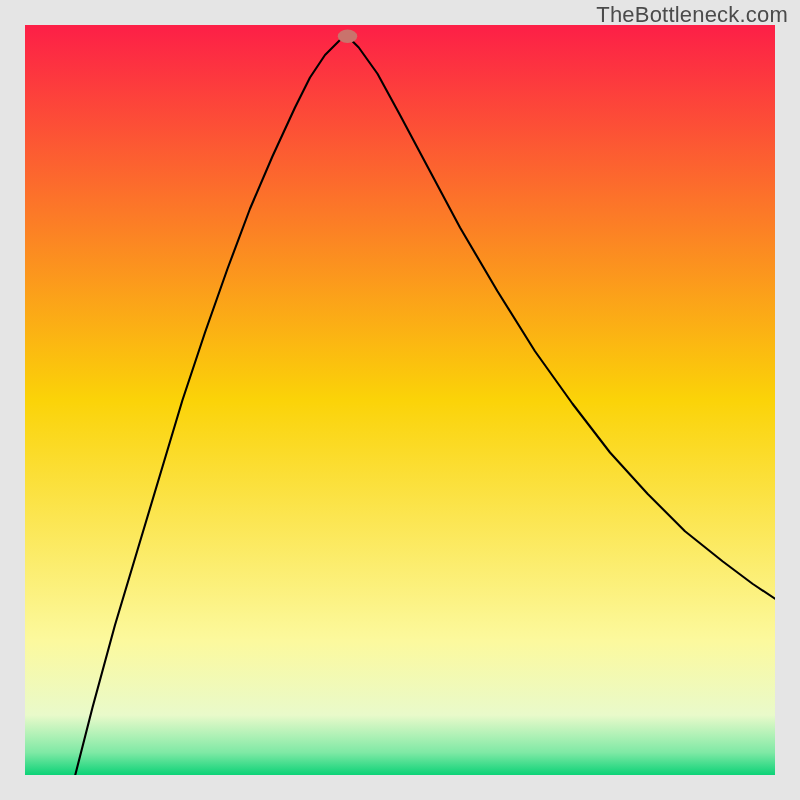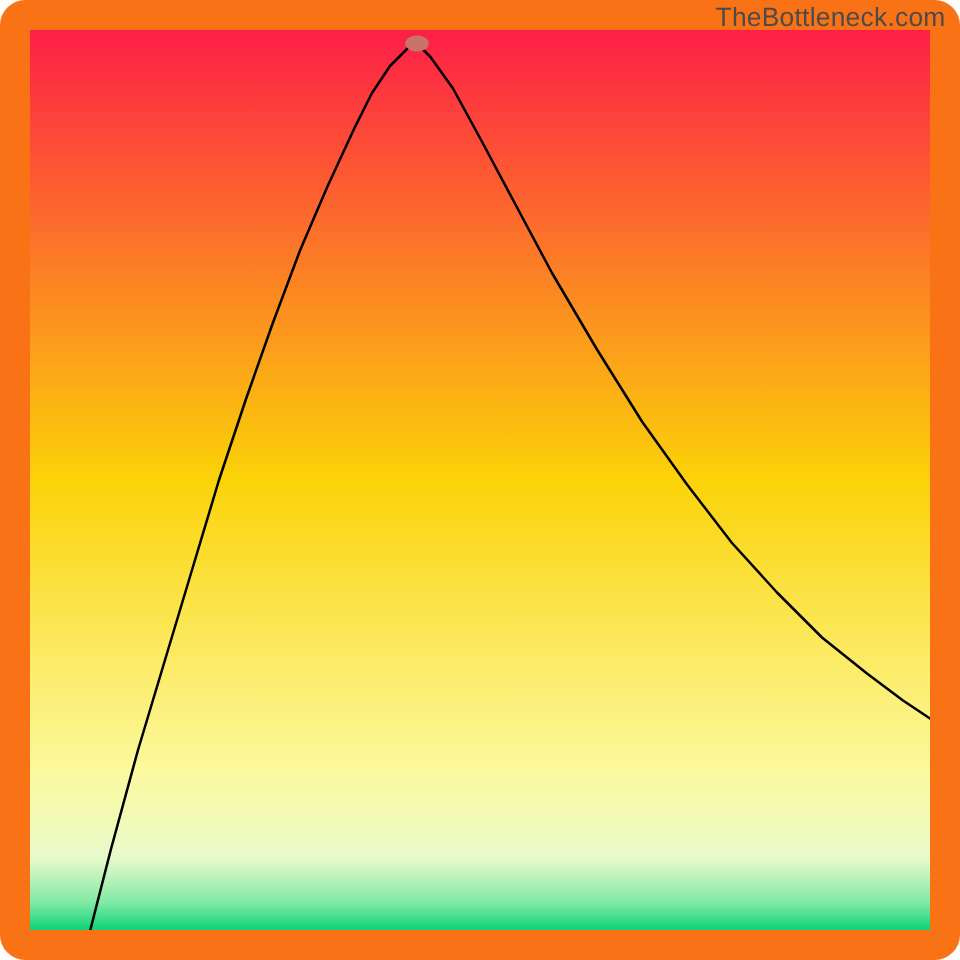--- a/index.html
+++ b/index.html
@@ -8,23 +8,22 @@
     width: 800px;
     height: 800px;
     background: #ffffff;
     font-family: Arial, Helvetica, sans-serif;
     overflow: hidden;
   }
   .frame {
     position: relative;
     width: 800px;
     height: 800px;
-    background: #f97316;
+    background: #e5e5e5;
     box-sizing: border-box;
-    border-radius: 21px;
   }
   .watermark {
     position: absolute;
     top: 2px;
     right: 12px;
     color: #4b4b4b;
     font-size: 22px;
     font-weight: 500;
     letter-spacing: 0.2px;
     z-index: 5;

